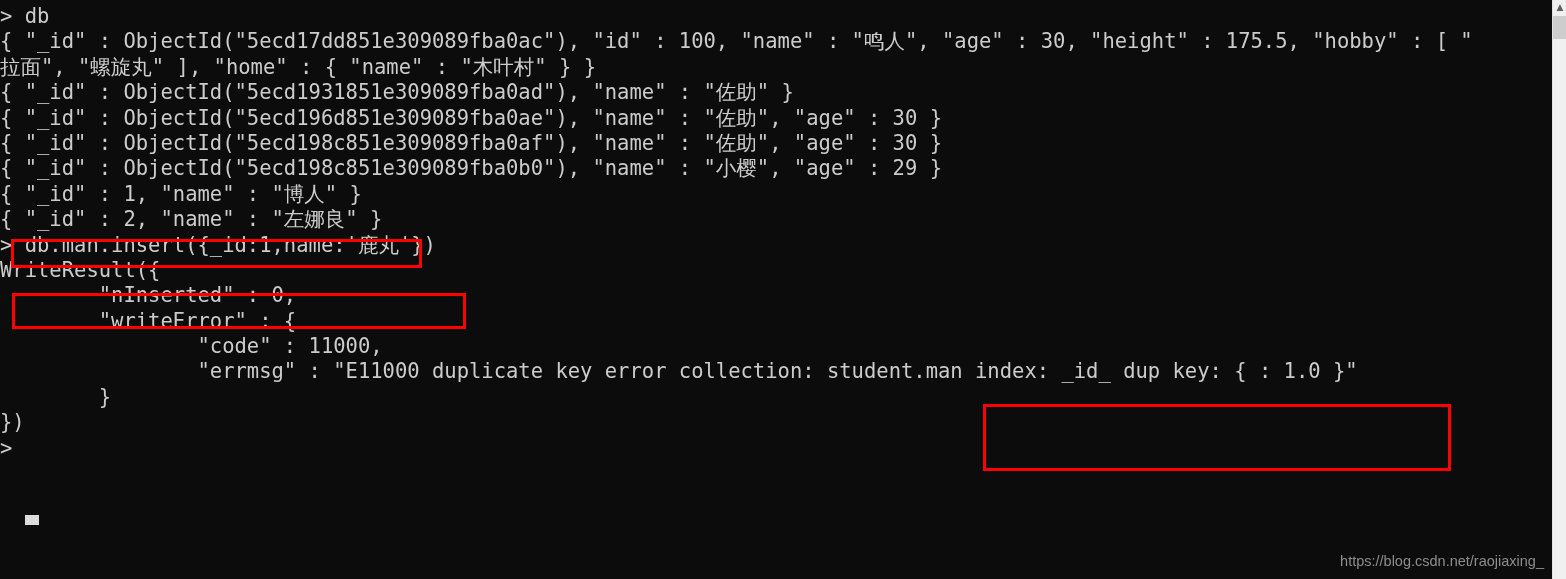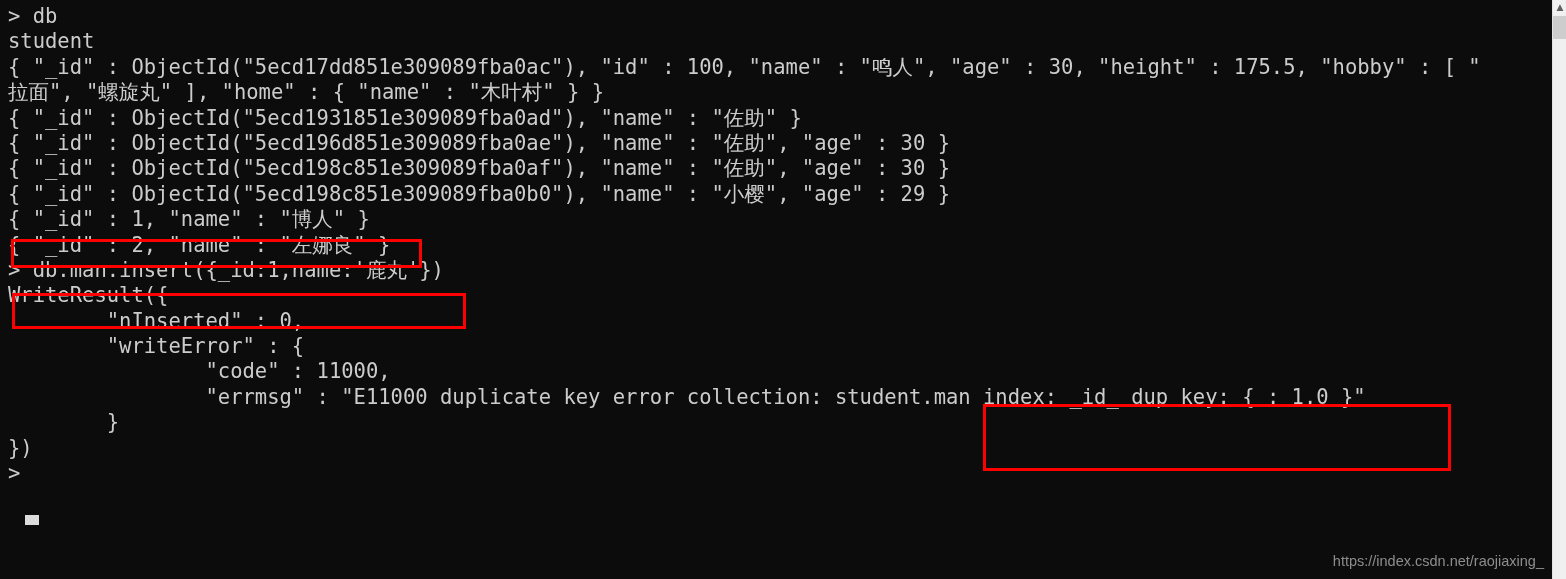--- a/index.html
+++ b/index.html
@@ -25,21 +25,21 @@
     box-sizing: border-box;
     overflow: hidden;
   }
   .line {
     height: 25.4px;
     line-height: 25.4px;
     color: #cccccc;
     font-size: 20.5px;
     letter-spacing: 0px;
     white-space: pre;
-    padding-left: 8px;
+    padding-left: 0px;
     font-family: "DejaVu Sans Mono", "Liberation Mono", monospace;
   }
   
   .scrollbar {
     position: absolute;
     right: 0;
     top: 0;
     width: 14px;
     height: 579px;
     background: #f0f0f0;
@@ -98,21 +98,20 @@
     white-space: pre;
   }
 </style>
 </head>
 <body>
 
 <div id="app">
 
   <div class="console">
     <div class="line">&gt; db</div>
-    <div class="line">student</div>
     <div class="line">{ "_id" : ObjectId("5ecd17dd851e309089fba0ac"), "id" : 100, "name" : "鸣人", "age" : 30, "height" : 175.5, "hobby" : [ "</div>
     <div class="line">拉面", "螺旋丸" ], "home" : { "name" : "木叶村" } }</div>
     <div class="line">{ "_id" : ObjectId("5ecd1931851e309089fba0ad"), "name" : "佐助" }</div>
     <div class="line">{ "_id" : ObjectId("5ecd196d851e309089fba0ae"), "name" : "佐助", "age" : 30 }</div>
     <div class="line">{ "_id" : ObjectId("5ecd198c851e309089fba0af"), "name" : "佐助", "age" : 30 }</div>
     <div class="line">{ "_id" : ObjectId("5ecd198c851e309089fba0b0"), "name" : "小樱", "age" : 29 }</div>
     <div class="line">{ "_id" : 1, "name" : "博人" }</div>
     <div class="line">{ "_id" : 2, "name" : "左娜良" }</div>
     <div class="line">&gt; db.man.insert({_id:1,name:'鹿丸'})</div>
     <div class="line">WriteResult({</div>
@@ -129,15 +128,15 @@
 
   <div class="redbox" id="redbox-1"></div>
   <div class="redbox" id="redbox-2"></div>
   <div class="redbox" id="redbox-3"></div>
 
   <div class="scrollbar">
     <div class="sb-arrow">▲</div>
     <div class="sb-thumb"></div>
   </div>
 
-  <div class="watermark">https://index.csdn.net/raojiaxing_</div>
+  <div class="watermark">https://blog.csdn.net/raojiaxing_</div>
 
 </div>
 
 </body></html>

